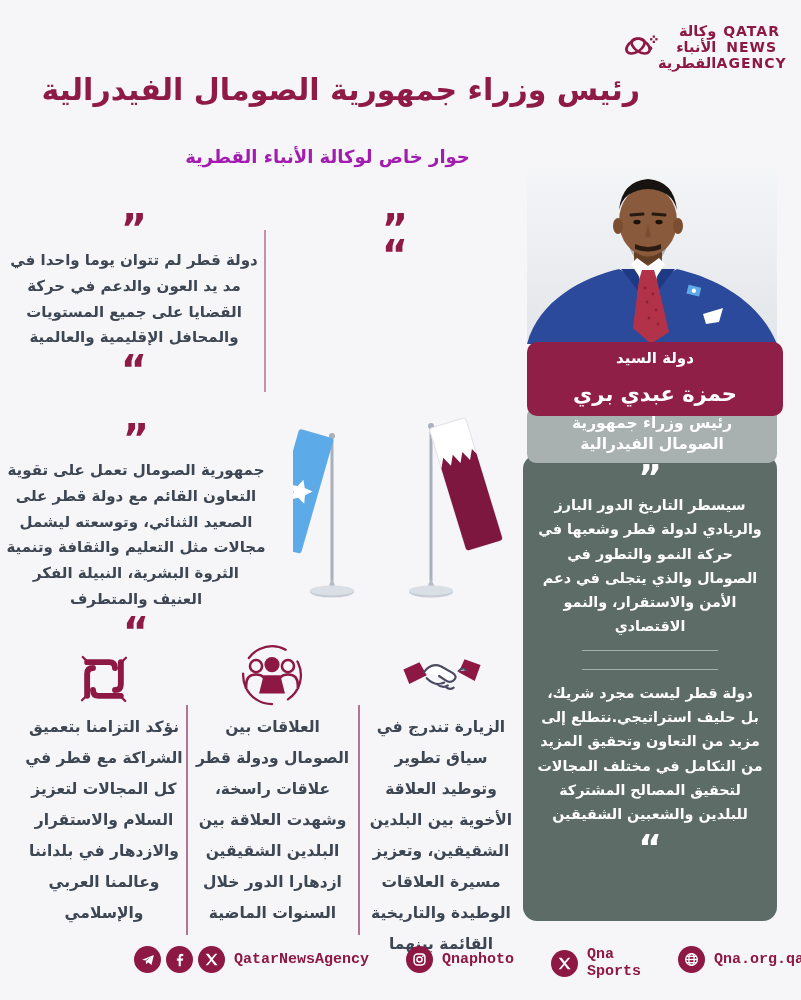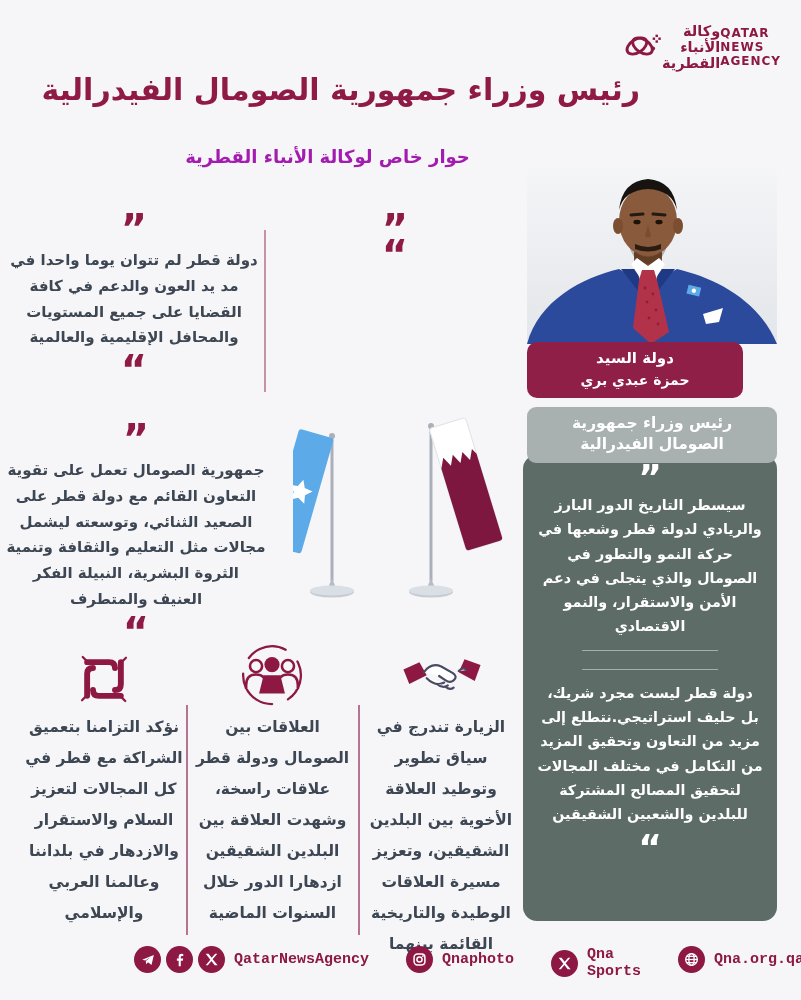--- a/index.html
+++ b/index.html
@@ -4,21 +4,21 @@
 <style>
   html,body{margin:0;padding:0;background:#e9e9ec;}
   .canvas{
     position:relative;width:801px;height:1000px;margin:0 auto;
     background:#f6f6f8;overflow:hidden;
     font-family:"DejaVu Sans",sans-serif;
   }
   
   .logo{position:absolute;top:14px;right:14px;width:168px;display:flex;flex-direction:row;align-items:center;}
   .logo-ar{color:#8d1843;font-size:14.5px;font-weight:700;direction:rtl;margin-top:1px;}
-  .logo-en{color:#8d1843;font-size:12px;font-weight:700;letter-spacing:1px;margin-top:2px;}
+  .logo-en{color:#8d1843;font-size:14px;font-weight:700;letter-spacing:1px;margin-top:2px;text-align:center;}
   .page-title{
     position:absolute;top:72px;right:161px;direction:rtl;white-space:nowrap;
     color:#8e1a45;font-size:30px;font-weight:800;
   }
   .page-subtitle{
     position:absolute;top:146px;left:155px;width:345px;text-align:center;direction:rtl;
     color:#a21caf;font-size:18px;font-weight:700;
   }
   
   .quote-block{position:absolute;display:flex;flex-direction:column;align-items:center;}
@@ -27,26 +27,26 @@
   .qb-midleft{left:6px;top:424px;width:260px;}
   .qmark{color:#8e1a45;font-size:40px;font-weight:700;line-height:30px;height:26px;}
   .qtext{
     margin-top:8px;margin-bottom:4px;direction:rtl;text-align:center;
     color:#3d4653;font-size:15px;font-weight:700;line-height:1.72;
   }
   .vline-top{position:absolute;left:264px;top:230px;height:162px;width:2px;background:#c791a8;}
   
   .photo-box{position:absolute;left:527px;top:168px;width:250px;height:176px;overflow:hidden;border-radius:4px 4px 0 0;}
   .name-box{
-    position:absolute;left:527px;top:342px;width:216px;box-sizing:border-box;
+    position:absolute;left:527px;top:342px;width:256px;box-sizing:border-box;
     background:#8f1f47;border-radius:10px;padding:7px 8px 10px;z-index:3;
     display:flex;flex-direction:column;align-items:center;color:#fff;direction:rtl;
   }
   .name-line1{font-size:15px;font-weight:700;}
-  .name-line2{font-size:14px;font-weight:800;margin-top:5px;}
+  .name-line2{font-size:21px;font-weight:800;margin-top:15px;}
   .role-box{
     position:absolute;left:527px;top:407px;width:250px;box-sizing:border-box;
     background:#a9b1b0;border-radius:9px;padding:6px 12px 8px;z-index:2;
     color:#fff;font-size:15.5px;font-weight:700;line-height:1.35;text-align:center;direction:rtl;
   }
   .sidebar{
     position:absolute;left:523px;top:455px;width:254px;height:466px;box-sizing:border-box;
     background:#5d6c66;border-radius:14px;padding:8px 13px 10px;z-index:1;
     display:flex;flex-direction:column;align-items:center;color:#fff;
   }
@@ -100,21 +100,21 @@
     </svg>
     <div class="logo-ar">وكالة الأنباء القطرية</div>
     <div class="logo-en">QATAR NEWS AGENCY</div>
   </div>
 
   <div class="page-title">رئيس وزراء جمهورية الصومال الفيدرالية</div>
   <div class="page-subtitle">حوار خاص لوكالة الأنباء القطرية</div>
 
   <div class="quote-block qb-topleft">
     <div class="qmark">”</div>
-    <div class="qtext">دولة قطر لم تتوان يوما واحدا في مد يد العون والدعم في كافة القضايا على جميع المستويات والمحافل الإقليمية والعالمية</div>
+    <div class="qtext">دولة قطر لم تتوان يوما واحدا في مد يد العون والدعم في حركة القضايا على جميع المستويات والمحافل الإقليمية والعالمية</div>
     <div class="qmark">“</div>
   </div>
 
   <div class="vline-top"></div>
 
   <div class="quote-block qb-topmid">
     <div class="qmark">”</div>
     <div class="qmark">“</div>
   </div>
 

